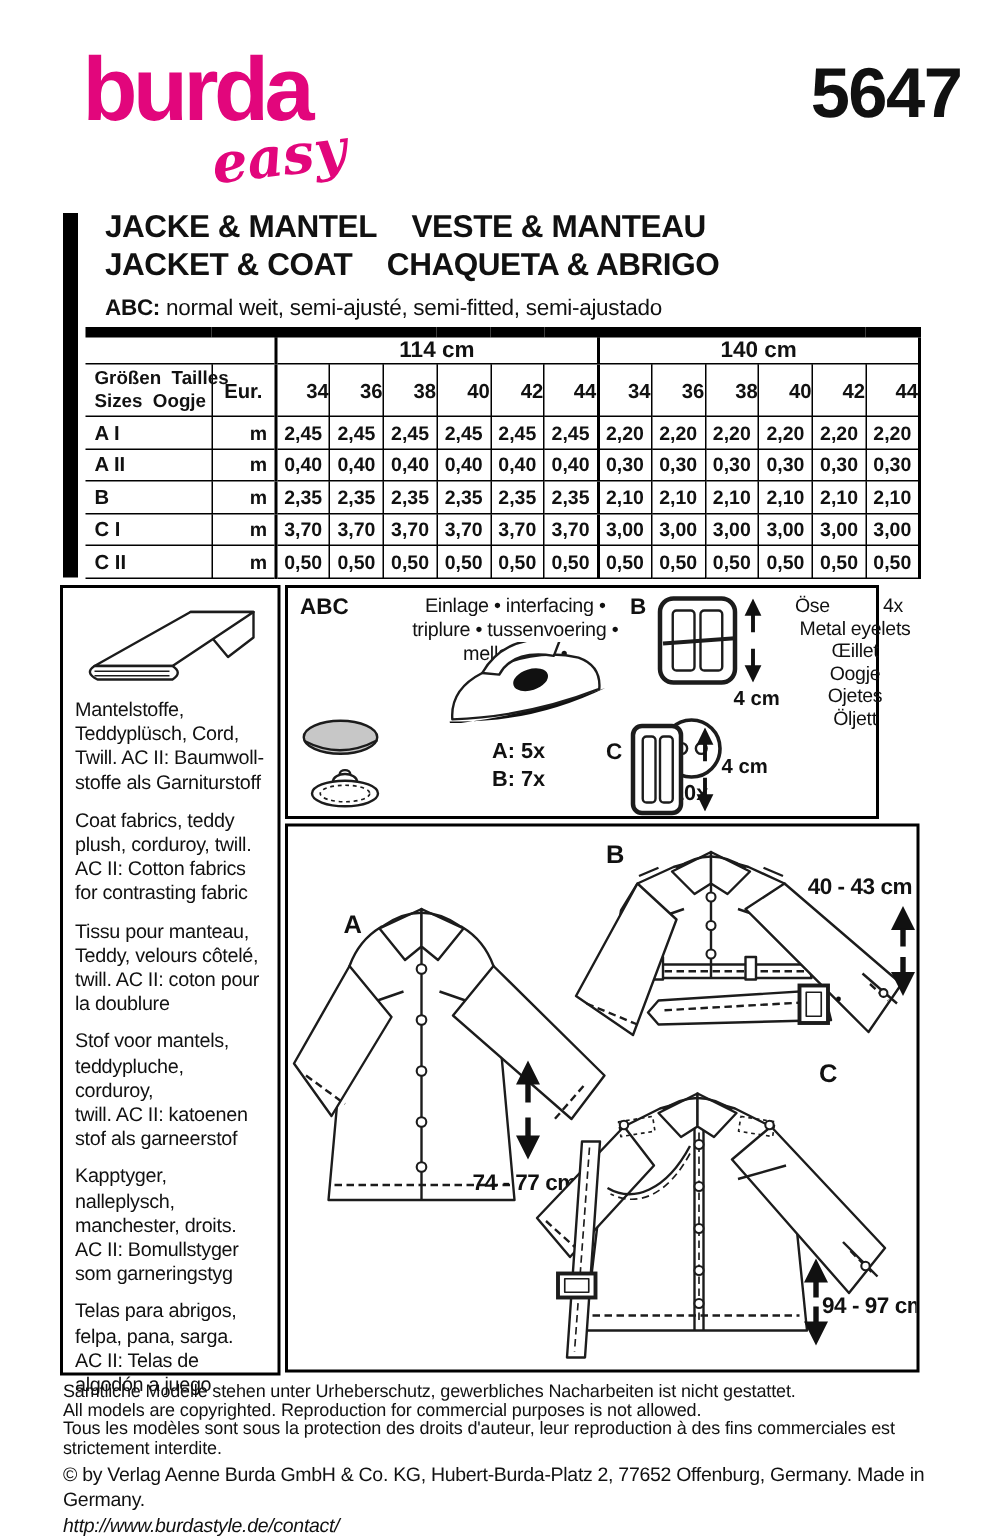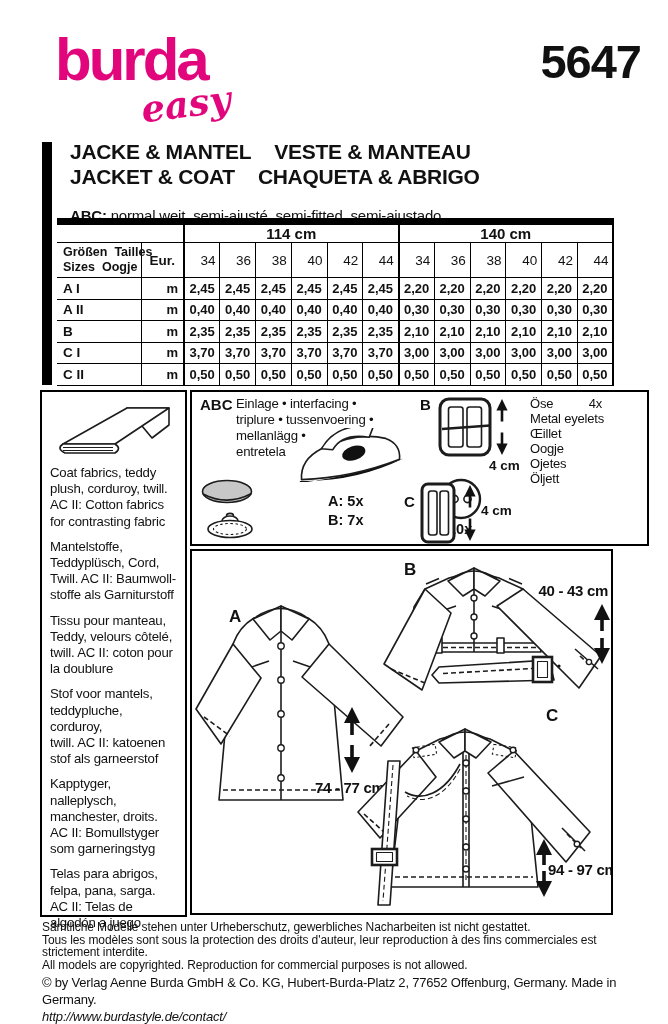--- a/index.html
+++ b/index.html
@@ -11,46 +11,46 @@
   .logo{position:absolute; left:55px; top:30px; width:230px; height:110px;}
   .logo-burda{font-size:60px; font-weight:bold; letter-spacing:-3px; color:var(--brand); line-height:1;}
   .logo-easy{position:absolute; left:86px; top:52px; font-family:"DejaVu Serif", serif; font-style:italic; font-weight:bold; font-size:37px; color:var(--brand); transform:rotate(-7deg);}
   .pattern-number{position:absolute; right:27px; top:34px; font-size:47px; font-weight:bold; letter-spacing:-1px;}
 
   
   .title-accent-bar{position:absolute; left:42px; top:142px; width:10px; height:243px; background:#000;}
   .title-block{position:absolute; left:70px; top:139px; width:545px;}
   .title-line{font-size:21px; font-weight:bold; letter-spacing:-0.3px; line-height:25px; white-space:nowrap;}
   .title-line span{display:inline-block; margin-right:23px;}
-  .abc-line{margin-top:18px; font-size:15px; letter-spacing:-0.2px;}
+  .abc-line{margin-top:8px; font-size:15px; letter-spacing:-0.2px;}
   .abc-line b{margin-right:4px;}
 
   
   .yardage{position:absolute; left:57px; top:218px; width:556px; border-collapse:collapse; table-layout:fixed; border-top:7px solid #000; border-right:2px solid #000;}
   .yardage th,.yardage td{border:1.5px solid #000; border-left-width:1px;}
   .yardage .corner{border-left:none; border-top:none;}
   .yardage tr:first-child th{height:21px; font-size:15px; font-weight:bold;}
   .yardage .wgroup{border-left:2.5px solid #000;}
   .yardage .sizes-label{border-left:none; text-align:left; padding:2px 0 2px 6px; font-size:12.5px; font-weight:bold; line-height:15px; white-space:pre;}
   .yardage tr.size-row th{height:35px;}
   .yardage .eur{font-size:13.5px; font-weight:bold; text-align:center;}
-  .yardage .size-cell{font-size:13.5px; font-weight:normal; text-align:center;padding-left:12px;}
+  .yardage .size-cell{font-size:13.5px; font-weight:bold; text-align:right;padding-left:12px;}
   .yardage .grp{border-left:2.5px solid #000;}
   .yardage td{height:21.5px; font-size:13px; font-weight:bold; text-align:center;}
   .yardage td.rl{border-left:none; text-align:left; padding-left:6px; font-size:13.5px;}
   .yardage td.un{text-align:right; padding-right:5px;}
   col.c-label{width:84px;} col.c-eur{width:43px;} col.c-size{width:35.75px;}
 
   
   .middle{position:absolute; left:40px; top:390px; width:573px; height:527px; display:flex; gap:3px;}
   .fabric-box{width:147px; height:527px; border:2px solid #000; padding:5px 8px;}
   .fabric-icon{display:block; margin:2px auto 4px auto;}
   .fab-p{font-size:13.2px; line-height:16.2px; letter-spacing:-0.2px; white-space:pre-line; margin-bottom:9px;}
   .right-col{width:423px; display:flex; flex-direction:column; gap:3px;}
-  .notions-box{position:relative; width:459px; height:156px; border:2px solid #000;}
+  .notions-box{position:relative; width:396px; height:156px; border:2px solid #000;text-align:center;}
   .views-box{position:relative; width:423px; height:366px; border:2px solid #000;}
 
   .nlabel{position:absolute; font-size:15px; font-weight:bold;}
   .ntext{position:absolute; font-size:13.2px; line-height:16px; letter-spacing:-0.2px; white-space:pre-line;}
   .nqty{position:absolute; font-size:14.5px; font-weight:bold; line-height:19px; white-space:pre-line;}
   .ndim{position:absolute; font-size:13.5px; font-weight:bold;}
   .eyelets{position:absolute; left:338px; top:4px; width:80px; font-size:13px; line-height:15px; letter-spacing:-0.2px;}
   .ey-first{display:flex; justify-content:space-between; width:72px;}
 
   
@@ -222,28 +222,28 @@
   <div class="middle">
 
     <div class="fabric-box">
       <svg class="fabric-icon" width="126" height="62" viewBox="0 0 126 62">
         <path class="ln" d="M76,9 L118,9 L118,26 L101,39 Z"></path>
         <path class="ln" d="M12,45 L76,9 L118,9 L64,45 Z"></path>
         <path class="ln" d="M12,45 L64,45 Q71,49.5 64,54 L14,54 Q5,49.5 12,45 Z"></path>
         <path class="ln2 thin" d="M12,48.5 L62,48.5 M12,51.5 L62,51.5"></path>
       </svg>
       <div id="fabric-paragraphs">
+          <div class="fab-p">Mantelstoffe,
+Teddyplüsch, Cord,
+Twill. AC II: Baumwoll-
+stoffe als Garniturstoff</div>
           <div class="fab-p">Coat fabrics, teddy
 plush, corduroy, twill.
 AC II: Cotton fabrics
 for contrasting fabric</div>
-          <div class="fab-p">Mantelstoffe,
-Teddyplüsch, Cord,
-Twill. AC II: Baumwoll-
-stoffe als Garniturstoff</div>
           <div class="fab-p">Tissu pour manteau,
 Teddy, velours côtelé,
 twill. AC II: coton pour
 la doublure</div>
           <div class="fab-p">Stof voor mantels,
 teddypluche, corduroy,
 twill. AC II: katoenen
 stof als garneerstof</div>
           <div class="fab-p">Kapptyger, nalleplysch,
 manchester, droits.
@@ -448,19 +448,19 @@
           </g>
           <text class="gmeas" x="356" y="324">94 - 97 cm</text>
         </svg>
       </div>
     </div>
   </div>
 
   <div class="footer">
     <div id="legal-lines">
         <div class="legal-line">Sämtliche Modelle stehen unter Urheberschutz, gewerbliches Nacharbeiten ist nicht gestattet.</div>
+        <div class="legal-line">All models are copyrighted. Reproduction for commercial purposes is not allowed.</div>
         <div class="legal-line">Tous les modèles sont sous la protection des droits d'auteur, leur reproduction à des fins commerciales est strictement interdite.</div>
-        <div class="legal-line">All models are copyrighted. Reproduction for commercial purposes is not allowed.</div>
       </div>
     <div class="copyright">© by Verlag Aenne Burda GmbH &amp; Co. KG, Hubert-Burda-Platz 2, 77652 Offenburg, Germany. Made in Germany.</div>
     <div class="url">http://www.burdastyle.de/contact/</div>
   </div>
 </div>
 
 </body></html>

